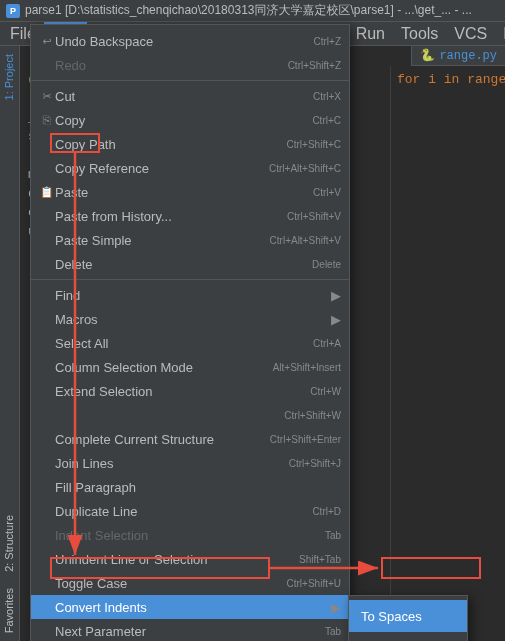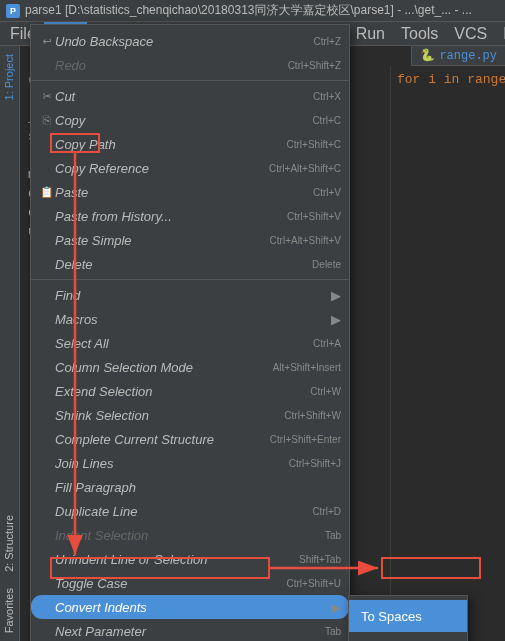--- a/index.html
+++ b/index.html
@@ -142,21 +142,20 @@
     }
     .menu-row.disabled {
       color: #666;
       cursor: default;
     }
     .menu-row .label {
       flex: 1;
       display: flex;
       align-items: center;
       gap: 6px;
-      font-style: italic;
     }
     .menu-row .shortcut {
       color: #888;
       font-size: 10px;
       margin-left: auto;
     }
     .menu-row .arrow {
       color: #888;
       margin-left: 4px;
     }
@@ -379,21 +378,20 @@
     </div>
 
     <div class="menu-row">
       <span class="menu-icon"></span>
       <span class="label">Extend Selection</span>
       <span class="shortcut">Ctrl+W</span>
     </div>
 
     <div class="menu-row">
       <span class="menu-icon"></span>
-      <span class="label">Shrink Selection</span>
       <span class="shortcut">Ctrl+Shift+W</span>
     </div>
 
     <div class="menu-row">
       <span class="menu-icon"></span>
       <span class="label">Complete Current Structure</span>
       <span class="shortcut">Ctrl+Shift+Enter</span>
     </div>
 
     <div class="menu-row">
@@ -424,21 +422,21 @@
       <span class="label">Unindent Line or Selection</span>
       <span class="shortcut">Shift+Tab</span>
     </div>
 
     <div class="menu-row">
       <span class="menu-icon"></span>
       <span class="label">Toggle Case</span>
       <span class="shortcut">Ctrl+Shift+U</span>
     </div>
 
-    <div class="menu-row highlighted submenu-container" style="position:relative;border-radius:11px;">
+    <div class="menu-row highlighted submenu-container" style="position:relative;">
       <span class="menu-icon"></span>
       <span class="label">Convert Indents</span>
       <span class="arrow">▶</span>
 
       <div class="submenu" style="top:0; left:100%;">
         <div class="submenu-item active-sub">
           <span>To Spaces</span>
         </div>
         <div class="submenu-item">
           <span>To Tabs</span>

